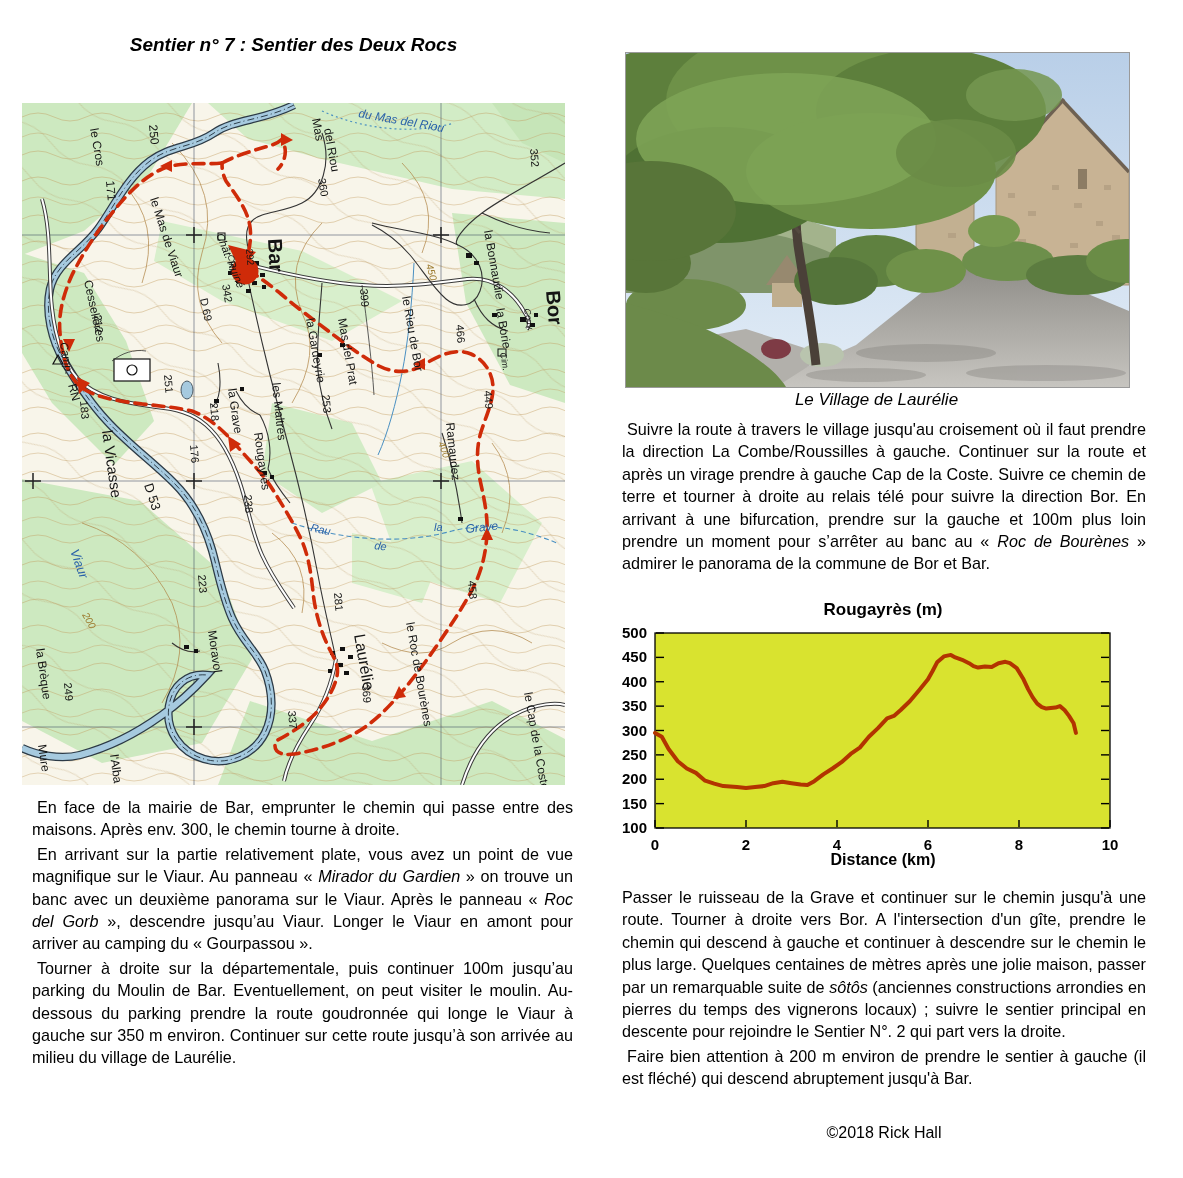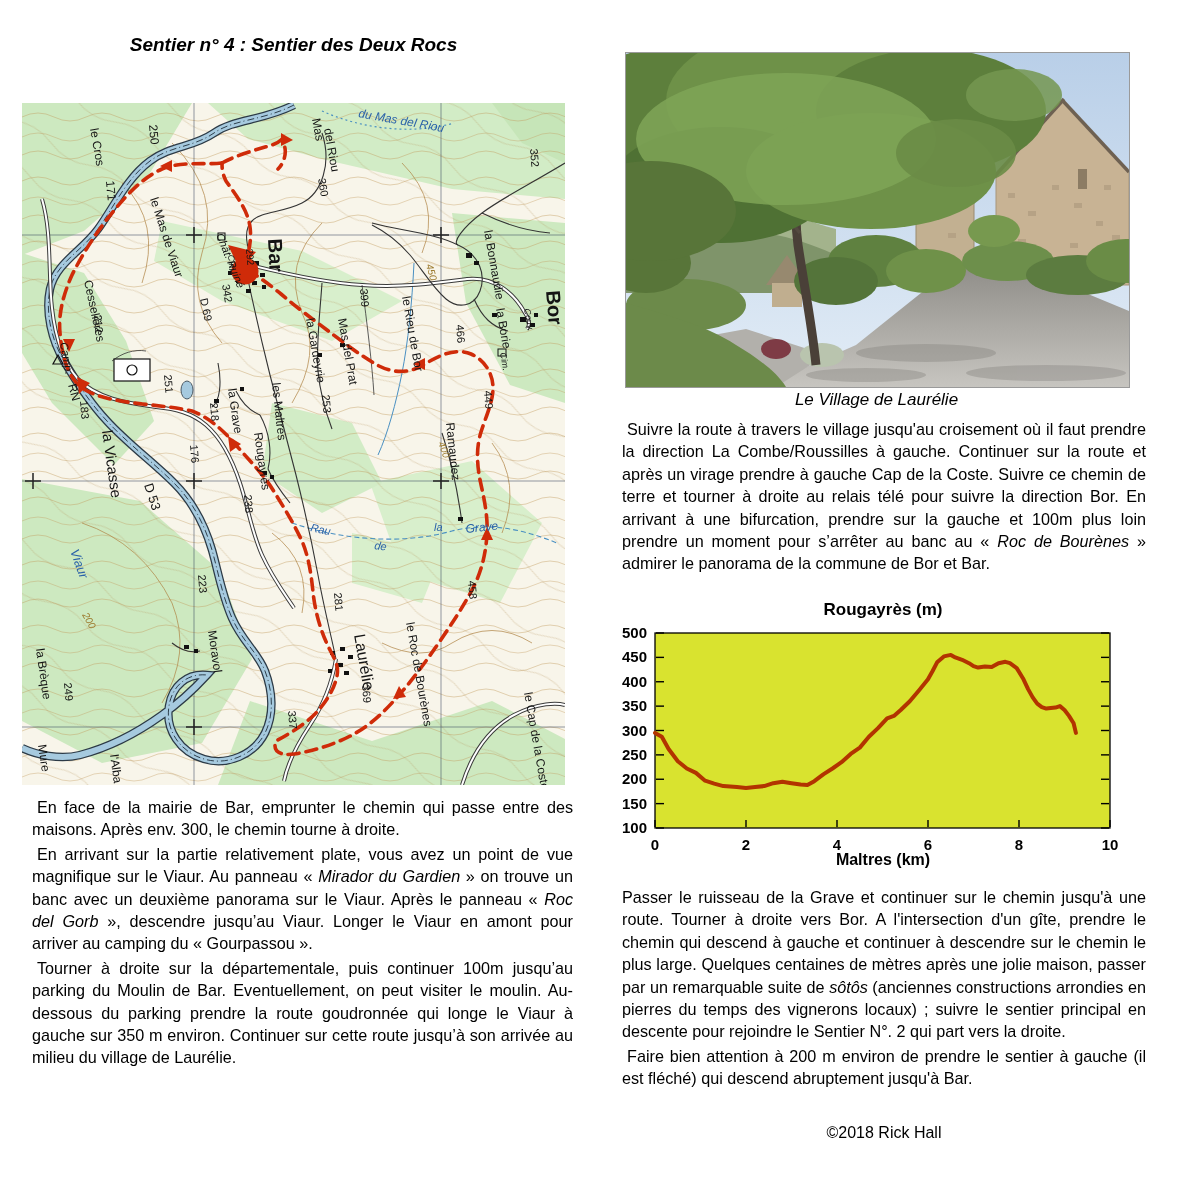--- a/index.html
+++ b/index.html
@@ -16,21 +16,21 @@
   .chart-title{left:618px;top:600px;width:530px;text-align:center;font-size:17px;font-weight:bold;}
   .chart-xlabel{left:618px;top:851px;width:530px;text-align:center;font-size:16px;font-weight:bold;}
   .footer{left:620px;top:1124px;width:528px;text-align:center;font-size:16px;}
   svg text{font-family:"Liberation Sans",sans-serif;}
 </style>
 </head>
 <body>
 
 <div class="page">
 
-  <div class="abs doc-title">Sentier n° 4 : Sentier des Deux Rocs</div>
+  <div class="abs doc-title">Sentier n° 7 : Sentier des Deux Rocs</div>
 
   <svg class="abs" style="left:22px;top:103px;" width="543" height="682" viewBox="0 0 543 682">
     <defs>
       <pattern id="topo" width="64" height="64" patternUnits="userSpaceOnUse">
         <path d="M0,14 Q16,6 32,14 T64,14" fill="none" stroke="#c19a5d" stroke-width="0.8"></path>
         <path d="M0,34 Q16,26 32,34 T64,34" fill="none" stroke="#c19a5d" stroke-width="0.7"></path>
         <path d="M0,52 Q16,44 32,52 T64,52" fill="none" stroke="#c19a5d" stroke-width="0.8"></path>
       </pattern>
       <pattern id="topo2" width="90" height="90" patternUnits="userSpaceOnUse" patternTransform="rotate(30)">
         <path d="M0,20 Q22,10 45,20 T90,20" fill="none" stroke="#b5925a" stroke-width="0.7"></path>
@@ -385,21 +385,21 @@
         <text x="29" y="16" text-anchor="end">500</text>
         <text x="37" y="228" text-anchor="middle">0</text>
         <text x="128" y="228" text-anchor="middle">2</text>
         <text x="219" y="228" text-anchor="middle">4</text>
         <text x="310" y="228" text-anchor="middle">6</text>
         <text x="401" y="228" text-anchor="middle">8</text>
         <text x="492" y="228" text-anchor="middle">10</text>
       </g>
     <polyline id="chart-line" fill="none" stroke="#b23400" stroke-width="4" stroke-linejoin="round" stroke-linecap="round" points="37.0,110.9 43.8,114.8 50.6,127.0 59.8,139.2 68.8,146.5 77.9,150.9 87.1,158.7 96.2,161.6 105.3,164.1 118.9,165.1 128.0,166.0 137.1,165.1 146.2,164.1 155.3,161.2 164.4,159.7 173.5,161.2 182.6,162.6 189.4,163.1 196.3,159.2 205.3,152.4 214.5,146.5 223.5,140.2 232.7,131.9 241.8,125.6 250.9,114.8 260.0,106.1 269.1,96.3 275.9,93.9 282.7,88.0 291.8,79.3 300.9,68.5 310.0,57.3 314.6,49.0 319.1,40.3 325.9,34.4 332.8,32.9 337.3,35.4 344.1,37.8 351.0,41.2 355.5,44.2 360.1,45.6 366.9,44.6 373.7,45.1 380.5,41.2 387.4,39.8 391.9,41.2 398.7,46.1 405.5,57.3 410.1,67.1 414.7,75.4 419.2,81.7 423.8,85.1 428.3,86.6 432.8,86.1 437.4,85.6 441.9,84.1 446.5,88.0 451.0,93.9 455.6,101.2 457.9,110.9"></polyline>
   </svg>
-  <div class="abs chart-xlabel">Maltres (km)</div>
+  <div class="abs chart-xlabel">Distance (km)</div>
 
   <div class="abs" style="left:620px;top:884px;width:528px;">
     <p class="para"><span>Passer le ruisseau de la Grave et continuer sur le chemin jusqu'à une route.  Tourner à droite vers Bor. A l'intersection d'un gîte, prendre le chemin qui descend à gauche et continuer à descendre sur le chemin le plus large. Quelques centaines de mètres après une jolie maison, passer par un remarquable suite de </span><span class="it">sôtôs</span><span> (anciennes constructions arrondies en pierres du temps des vignerons locaux) ; suivre le sentier principal en descente pour rejoindre le Sentier N°. 2 qui part vers la droite.</span></p>
     <p class="para ind"><span>Faire bien attention à 200 m environ de prendre le sentier à gauche (il est fléché) qui descend abruptement jusqu'à Bar.</span></p>
   </div>
 
   <div class="abs footer">©2018 Rick Hall</div>
 </div>
 
 </body></html>

